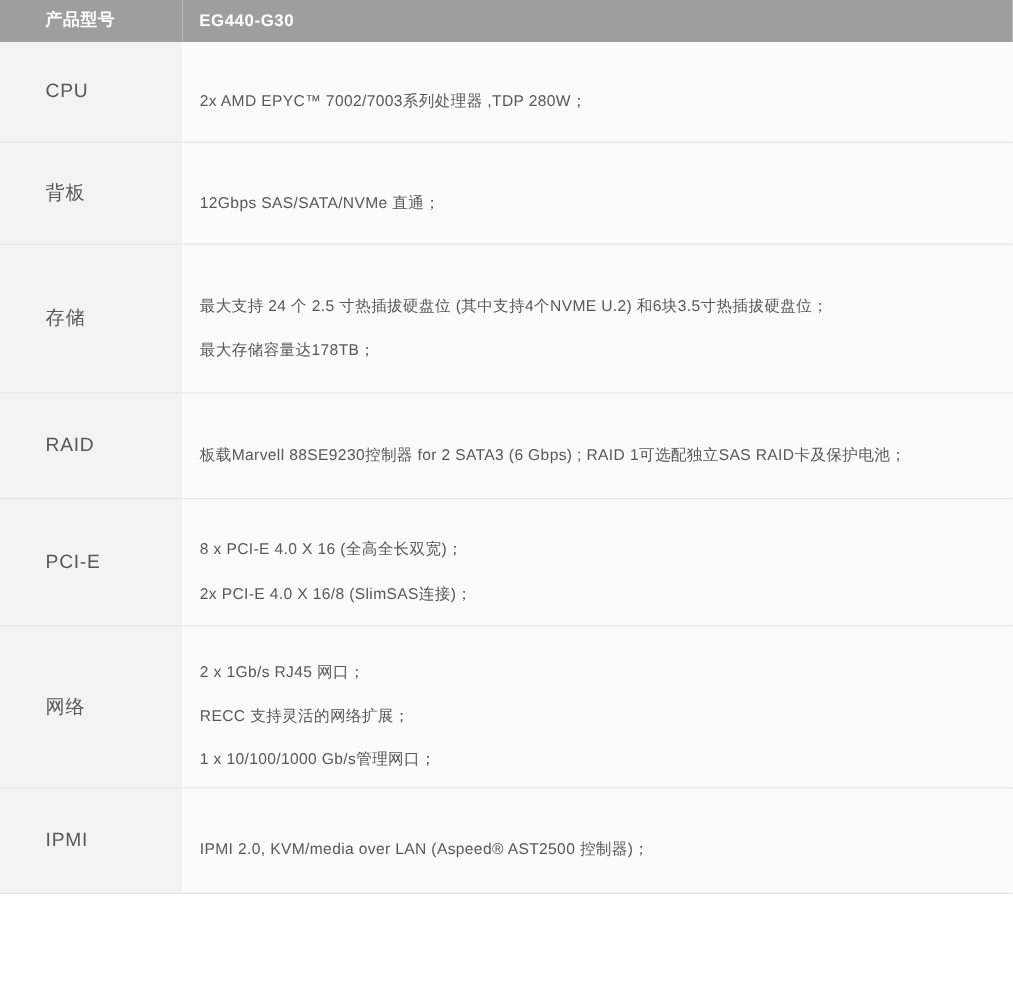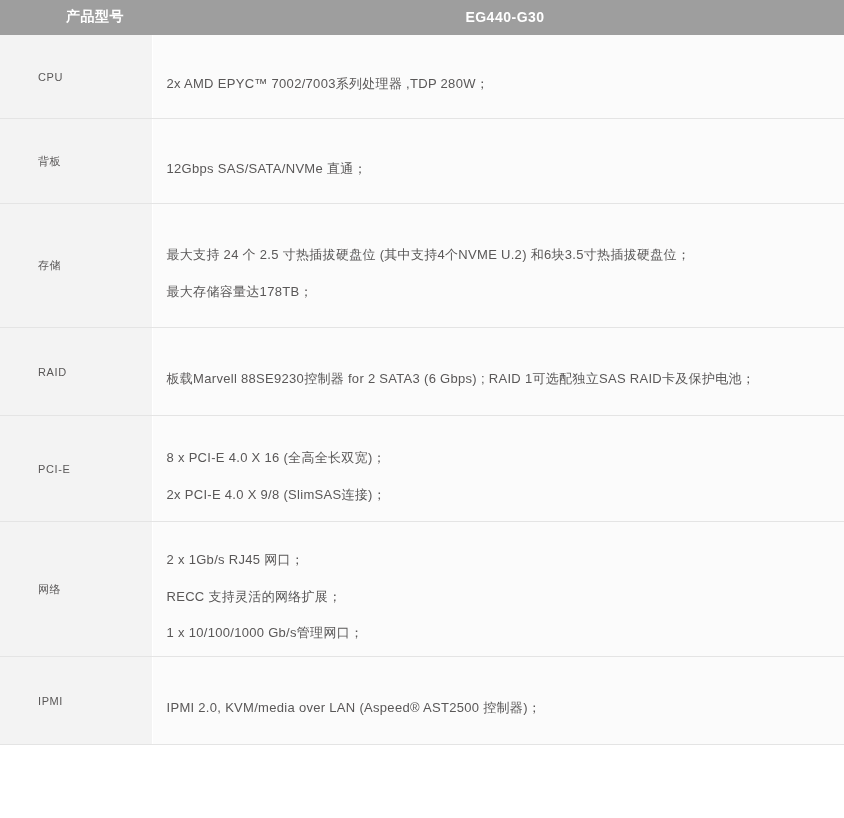--- a/index.html
+++ b/index.html
@@ -24,36 +24,35 @@
 
   .spec-table tr.header-row td {
     background: #9e9e9e;
     color: #ffffff;
     font-size: 14px;
     font-weight: bold;
     letter-spacing: 0.5px;
     padding: 8px 0 9px 38px;
     border: none;
     vertical-align: middle;
-    text-align: center;
   }
   .spec-table tr.header-row td.header-value {
     padding-left: 14px;
     font-weight: bold;
     margin-top: 48px;
   }
 
   .spec-table td {
     vertical-align: middle;
     border-bottom: 1px solid #e4e4e4;
     border-top: none;
   }
   .spec-table td.label {
     background: #f3f3f3;
-    font-size: 11px;
+    font-size: 16px;
     color: #595757;
     padding: 10px 0 10px 38px;
     letter-spacing: 0.6px;
     border-right: 1px solid #ffffff;
   }
   .spec-table td.value {
     background: #fbfbfb;
     font-size: 13px;
     color: #595757;
     padding: 26px 16px 10px 14px;
@@ -116,21 +115,21 @@
       <td class="label">RAID</td>
       <td class="value">
         <span class="line">板载Marvell 88SE9230控制器 for 2 SATA3 (6 Gbps) ; RAID 1可选配独立SAS RAID卡及保护电池；</span>
       </td>
     </tr>
 
     <tr class="r-pcie">
       <td class="label">PCI-E</td>
       <td class="value">
         <span class="line">8 x PCI-E 4.0 X 16 (全高全长双宽)；</span>
-        <span class="line">2x PCI-E 4.0 X 9/8 (SlimSAS连接)；</span>
+        <span class="line">2x PCI-E 4.0 X 16/8 (SlimSAS连接)；</span>
       </td>
     </tr>
 
 
     <tr class="r-network">
       <td class="label">网络</td>
       <td class="value">
         <span class="line">2 x 1Gb/s RJ45 网口；</span>
         <span class="line">RECC 支持灵活的网络扩展；</span>
         <span class="line">1 x 10/100/1000 Gb/s管理网口；</span>

